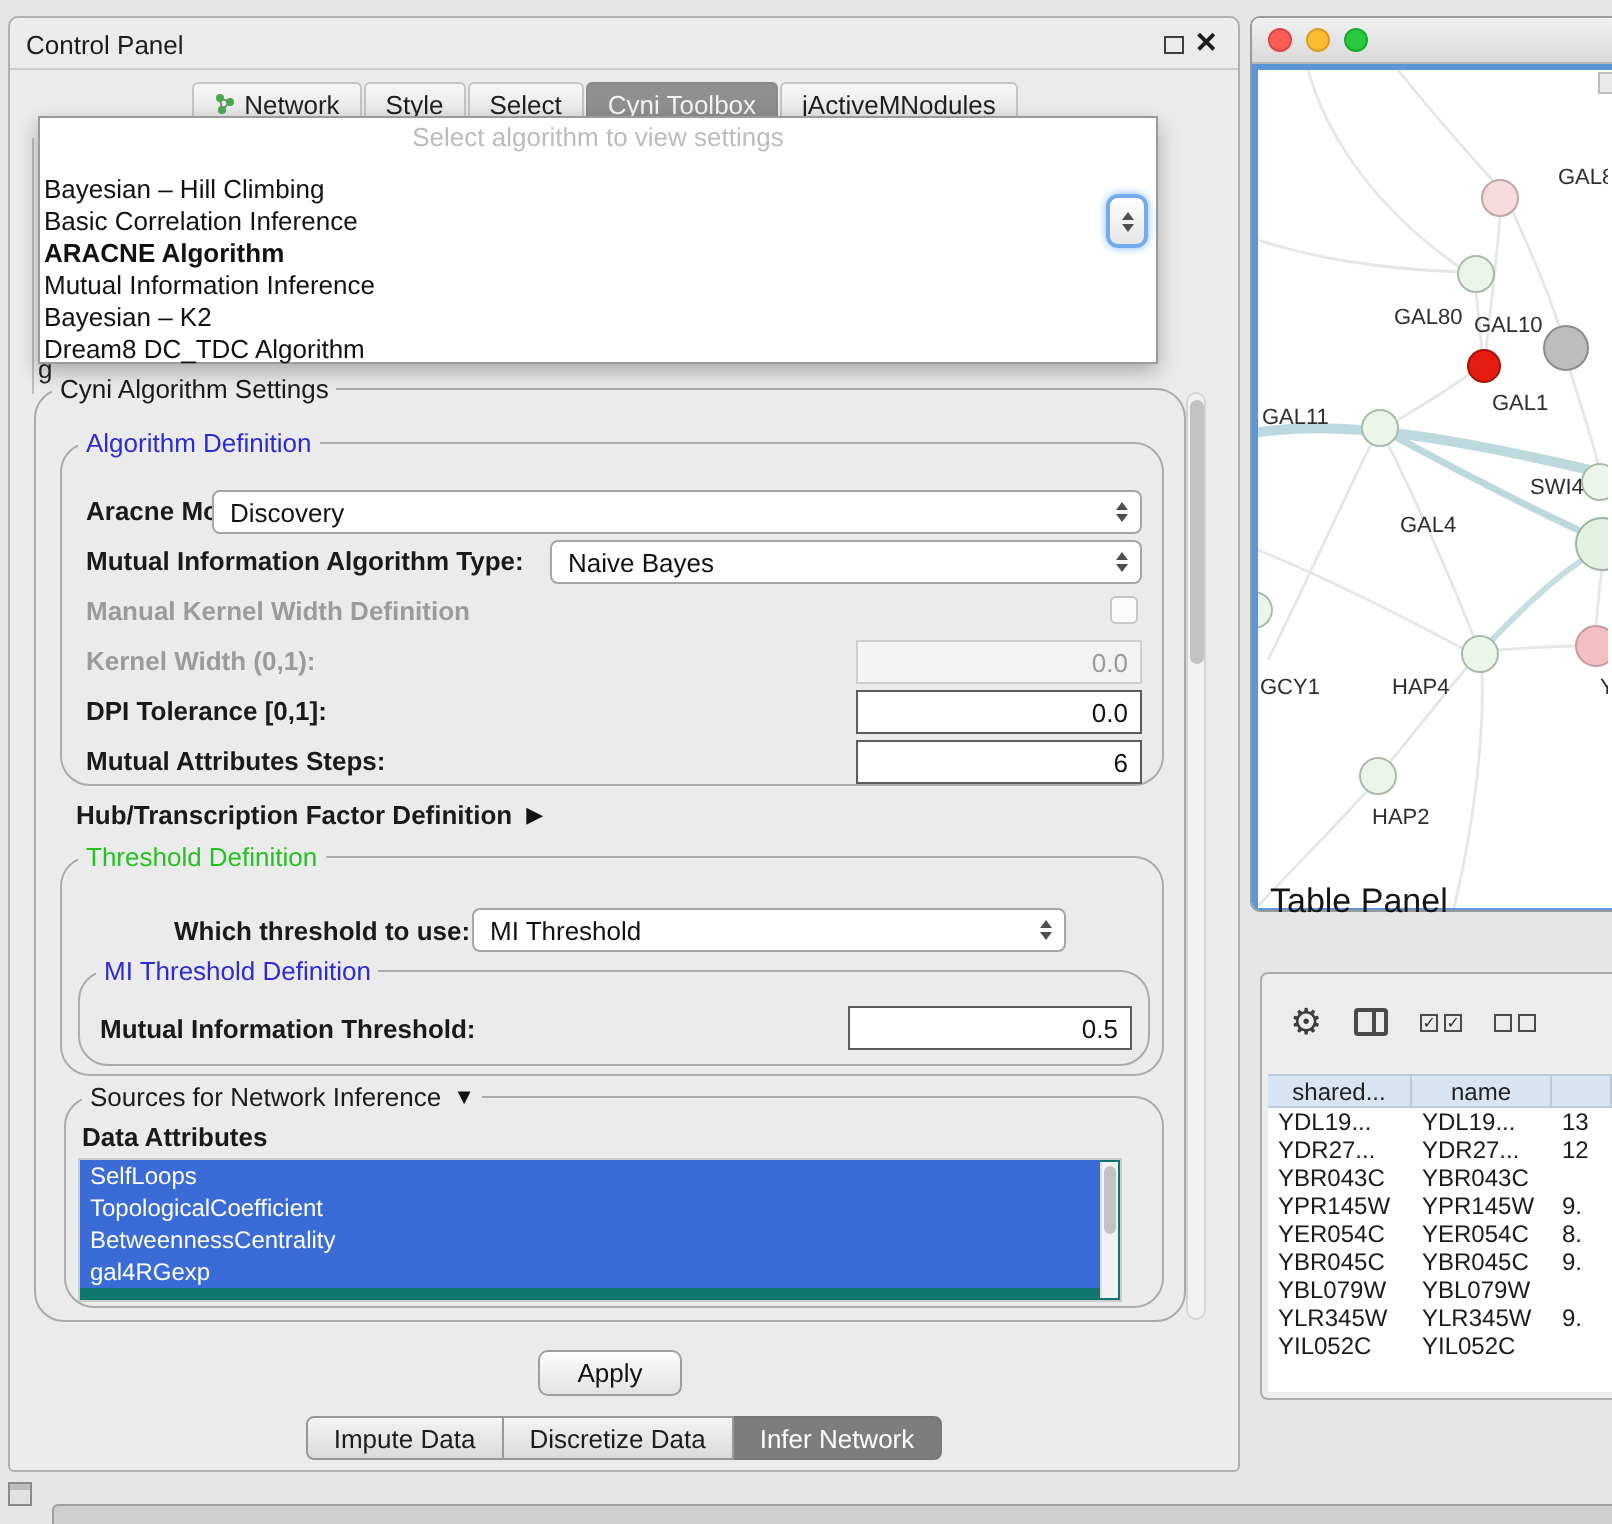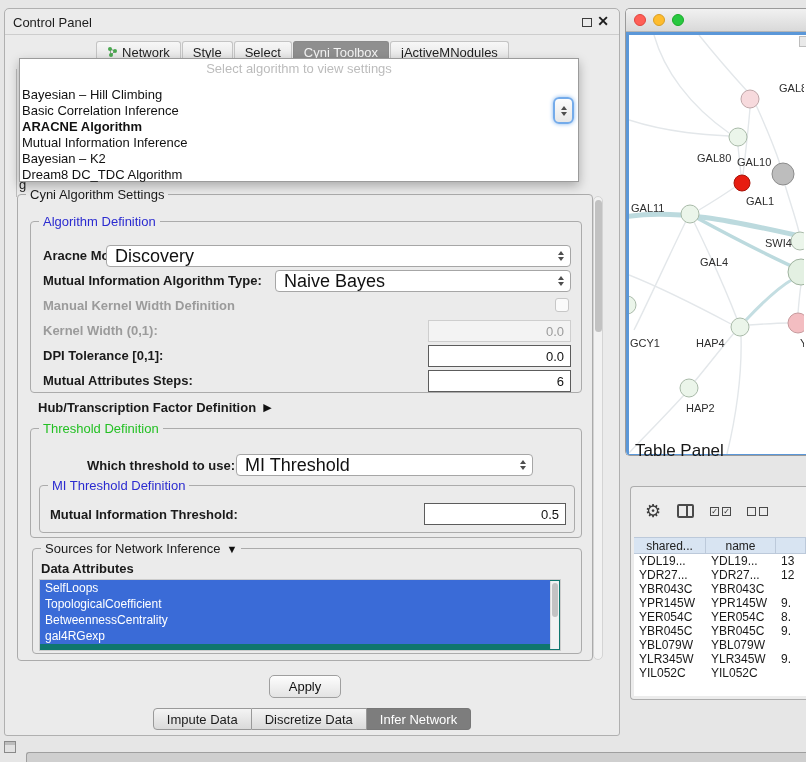--- a/index.html
+++ b/index.html
@@ -34,31 +34,31 @@
   .popup-item.bold { font-weight:bold; }
 
   .focus-combo-btn { left:548px; top:88px; width:21px; height:27px; z-index:35;
     border:2px solid #74abea; border-radius:6px; background:linear-gradient(#fdfdfd,#e7e7e7);
     box-shadow:0 0 4px #86b7ef; display:flex; align-items:center; justify-content:center; }
 
   .sliver-line { left:11px; top:60px; width:1px; height:128px; background:#bdbdbd; z-index:1; }
   .frag-text { left:14px; top:168px; font-size:13px; color:#222; z-index:1; }
 
   
-  .groupbox { border:1px solid #ababab; border-radius:4px; background:transparent; }
+  .groupbox { border:1px solid #ababab; border-radius:15px; background:transparent; }
   .grouptitle { position:absolute; top:-8px; left:8px; background:#ebebeb; padding:0 4px;
     font-size:13px; white-space:nowrap; }
   .t-black { color:#1a1a1a; }
   .t-blue  { color:#2b2bd0; }
   .t-green { color:#24c024; }
 
   .lbl  { font-size:13px; font-weight:bold; color:#1a1a1a; white-space:nowrap; }
   .lbl.disabled { color:#9b9b9b; }
 
-  .combo { background:#fff; border:1px solid #a6a6a6; border-radius:4px; font-size:18px;
+  .combo { background:#fff; border:1px solid #a6a6a6; border-radius:4px; font-size:13px;
     display:flex; align-items:center; padding:0 24px 0 8px; color:#111; }
   .stepper { position:absolute; right:6px; top:50%; transform:translateY(-50%);
     display:flex; flex-direction:column; gap:2px; }
   .stepper i { display:block; width:0; height:0; border-left:3.5px solid transparent; border-right:3.5px solid transparent; }
   .stepper .up { border-bottom:4px solid #4e4e4e; }
   .stepper .down { border-top:4px solid #4e4e4e; }
 
   .field { background:#fff; border:1px solid #5c5c5c; font-size:13px; color:#111;
     display:flex; align-items:center; justify-content:flex-end; padding:0 6px; }
   .field.disabled { background:#f3f3f3; border-color:#cecece; color:#9b9b9b; }

